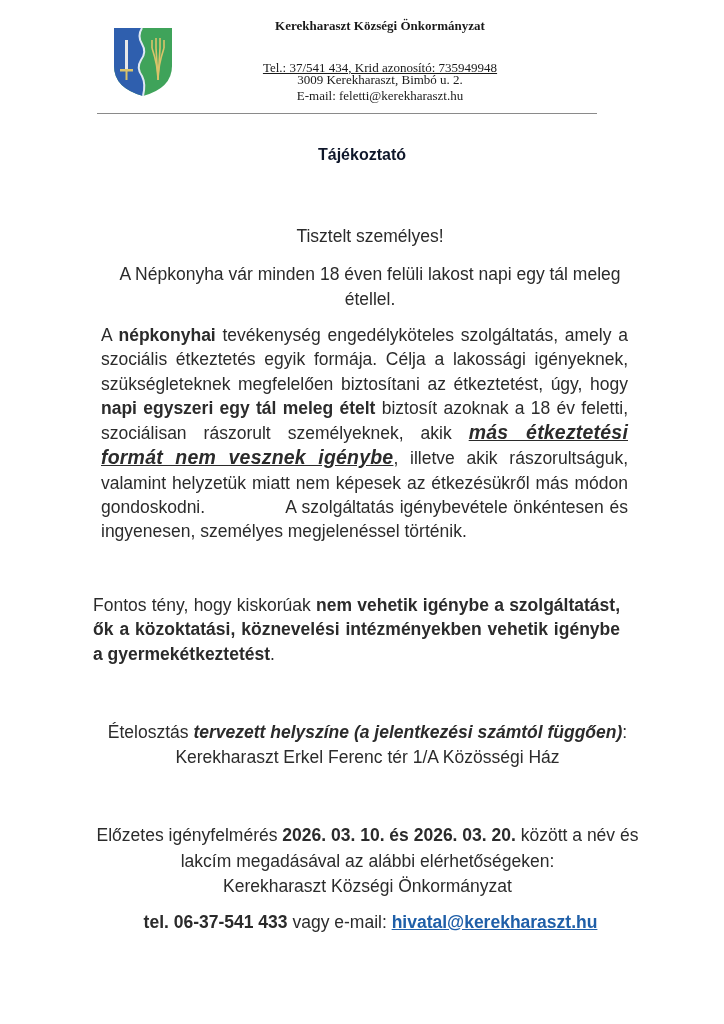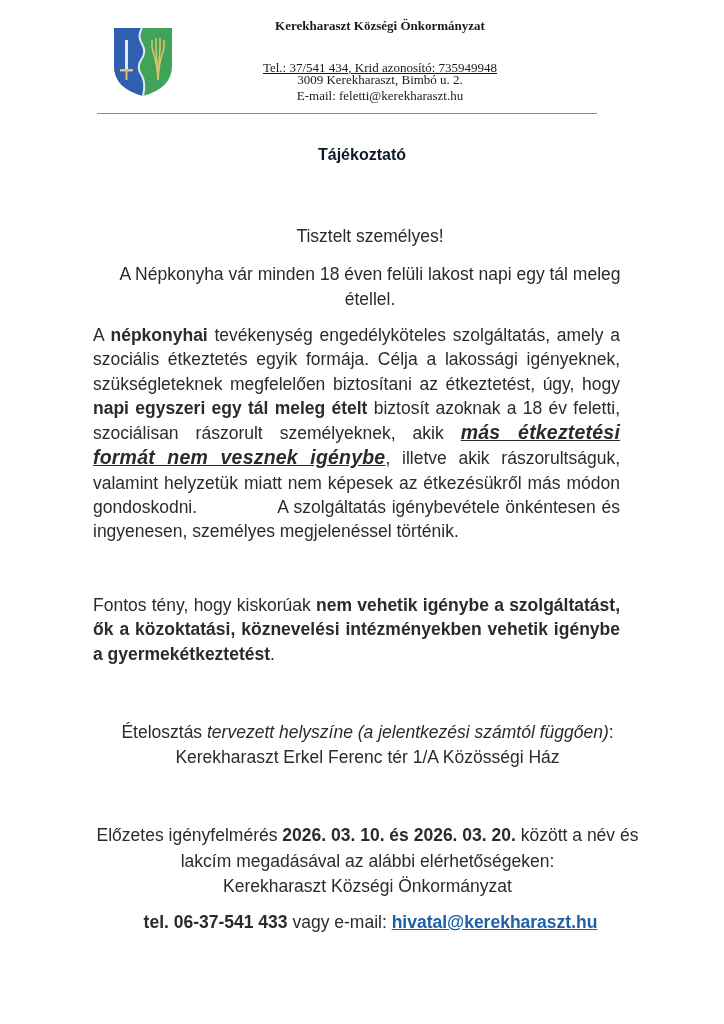--- a/index.html
+++ b/index.html
@@ -32,24 +32,24 @@
   .center-p {
     position: absolute; left: 110px; width: 520px; text-align: center;
     font-size: 17.5px; line-height: 25px;
   }
   .greeting { top: 224px; }
   .intro { top: 262px; }
   .justify-p {
     position: absolute; left: 93px; width: 527px; text-align: justify;
     font-size: 17.5px; line-height: 24.3px;
   }
-  .para1 { top: 323px; }
+  .para1 { top: 323px; margin-left: 8px; }
   .para2 { top: 593px; }
   .b { font-weight: bold; }
-  .bi { font-weight: normal; font-style: italic; margin-top: 16px; }
+  .bi { font-weight: bold; font-style: italic; margin-top: 16px; }
   .big-bu { font-weight: bold; font-style: italic; text-decoration: underline; font-size: 19.5px; letter-spacing: 0.2px; }
   .gap { display: inline-block; width: 80px; }
   .location { top: 720px; left: 95px; width: 545px; line-height: 25px; }
   .registration { top: 823px; left: 95px; width: 545px; line-height: 25.5px; }
   .contact { top: 910px; left: 98px; width: 545px; }
   a.email-link { color: #1f5fa8; font-weight: bold; text-decoration: underline; }
 </style>
 </head>
 <body>
 

